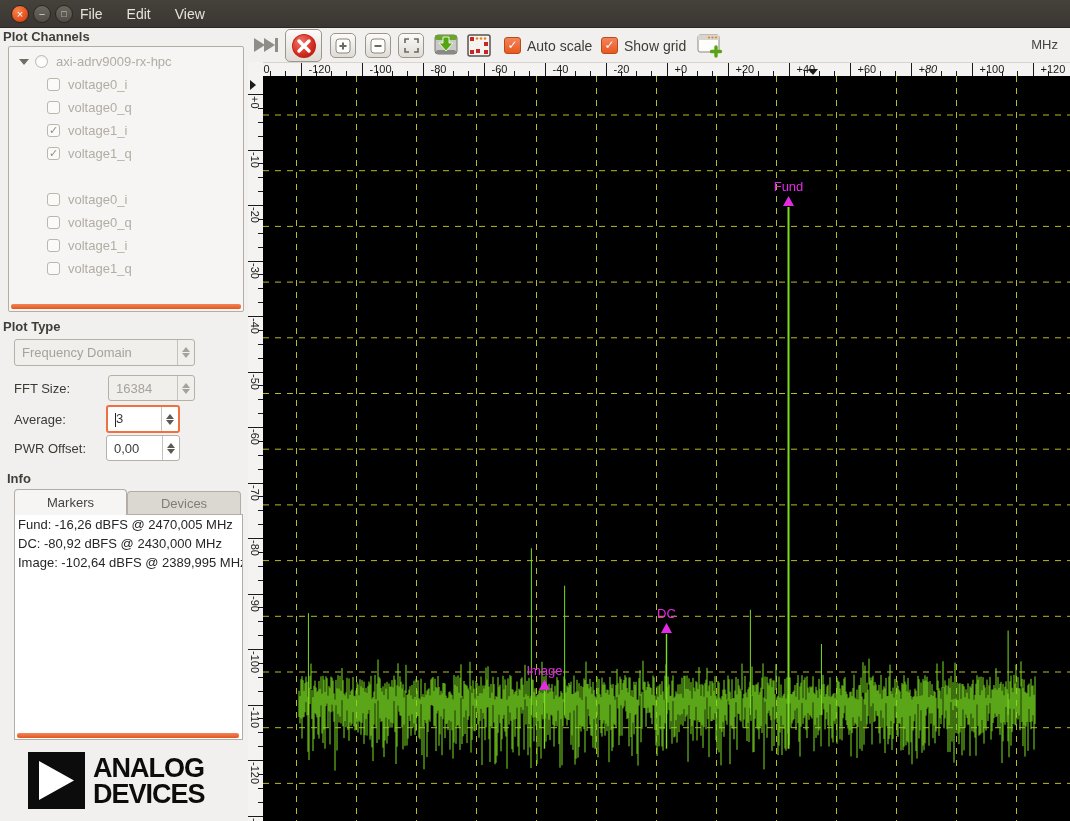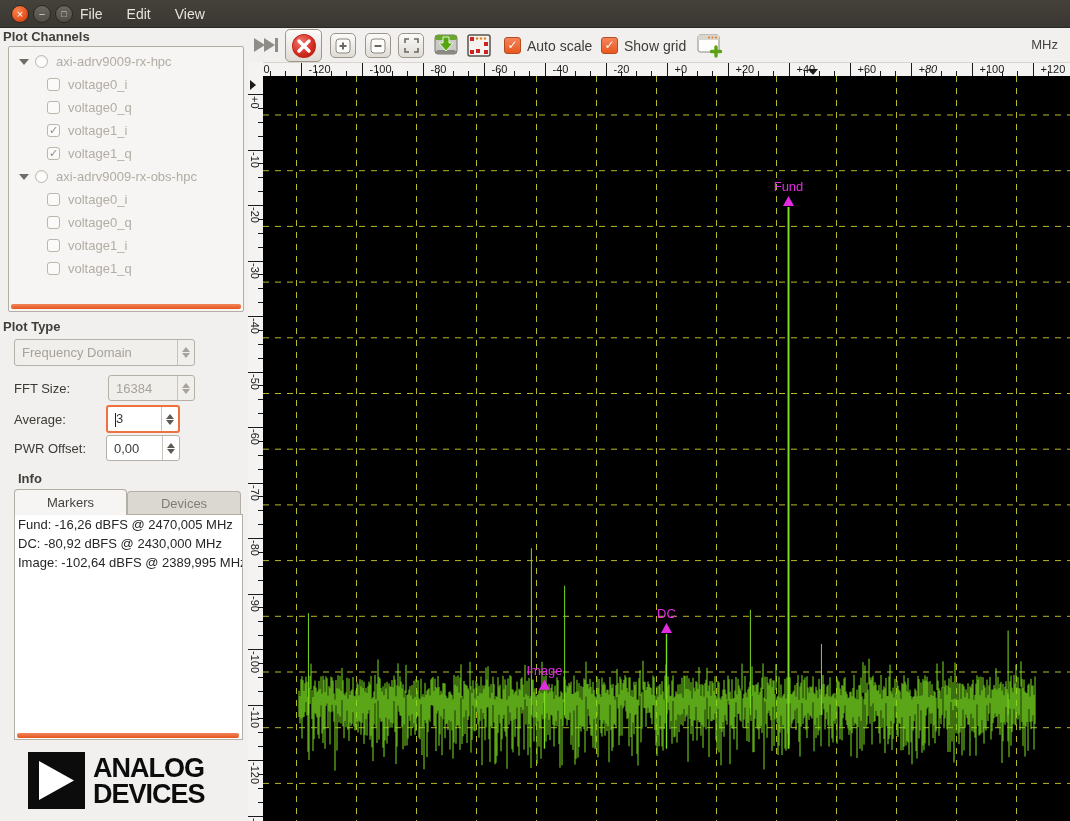--- a/index.html
+++ b/index.html
@@ -131,25 +131,20 @@
         <div class="tree-row" style="top: 72px;">
           <span style="width: 38px;"></span>
           <span class="cbox">✓</span>
           <span class="tree-label">voltage1_i</span>
         </div>
         <div class="tree-row" style="top: 95px;">
           <span style="width: 38px;"></span>
           <span class="cbox">✓</span>
           <span class="tree-label">voltage1_q</span>
         </div>
-        <div class="tree-row" style="top: 118px;">
-          <span class="expander"></span>
-          <span class="radio" style="margin-left: 6px;"></span>
-          <span class="tree-label">axi-adrv9009-rx-obs-hpc</span>
-        </div>
         <div class="tree-row" style="top: 141px;">
           <span style="width: 38px;"></span>
           <span class="cbox"></span>
           <span class="tree-label">voltage0_i</span>
         </div>
         <div class="tree-row" style="top: 164px;">
           <span style="width: 38px;"></span>
           <span class="cbox"></span>
           <span class="tree-label">voltage0_q</span>
         </div>
@@ -196,21 +191,21 @@
 
     <div class="field-label" style="left:14px; top:413px;">PWR Offset:</div>
     <div class="gtk-entry" style="left:106px; top:407px; width:74px; height:26px;">
       <span class="entry-text">0,00</span>
       <span class="spin-seg">
         <span class="arr-up"></span>
           <span class="arr-dn"></span>
         </span>
     </div>
 
-    <div class="section-label" style="left:18px; top:443px;">Info</div>
+    <div class="section-label" style="left:7px; top:443px;">Info</div>
 
     <div style="position:absolute; left:0; top:461px; width:248px; height:280px;">
       <div class="tab" id="tab-markers">Markers</div>
       <div class="tab" id="tab-devices">Devices</div>
       <div id="marker-box">
         <div class="marker-line">Fund: -16,26 dBFS @ 2470,005 MHz</div>
         <div class="marker-line">DC: -80,92 dBFS @ 2430,000 MHz</div>
         <div class="marker-line">Image: -102,64 dBFS @ 2389,995 MHz</div>
         <div id="marker-hscroll"></div>
       </div>

